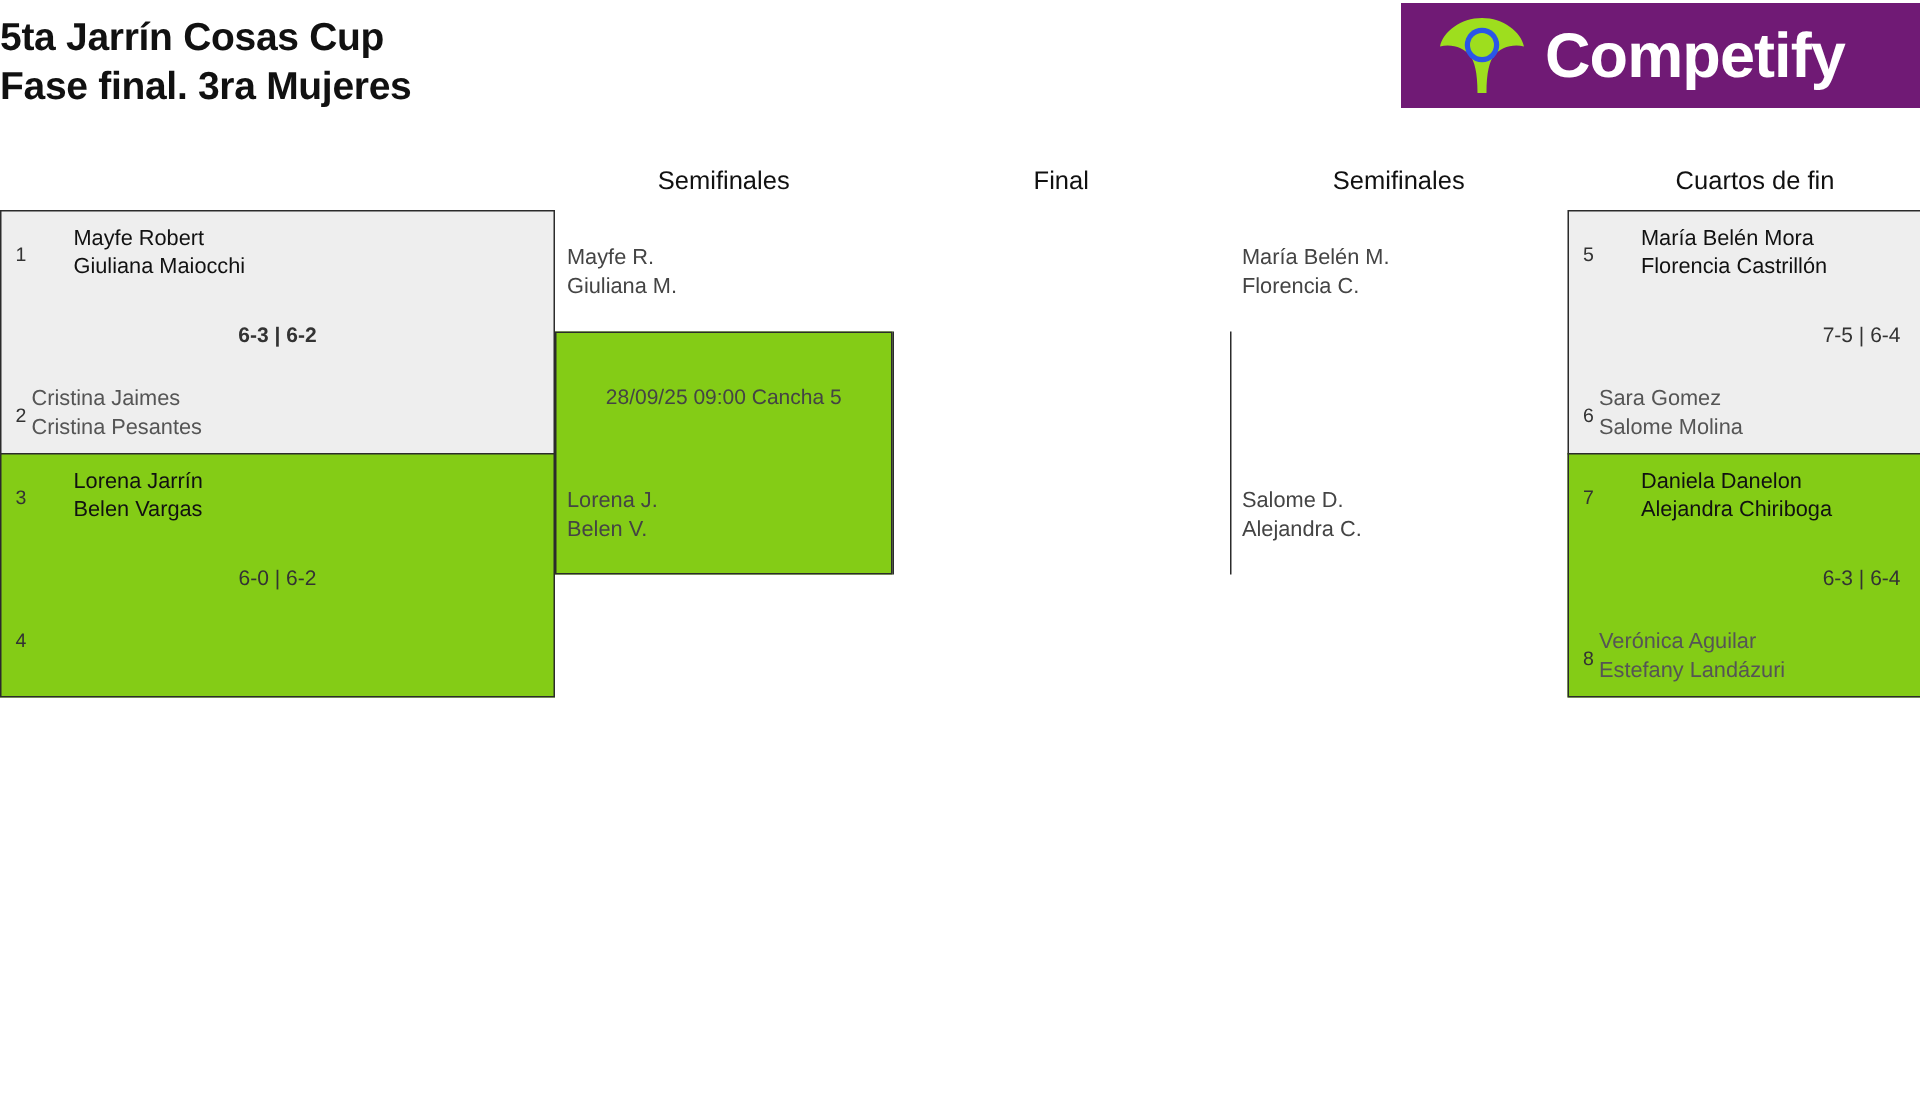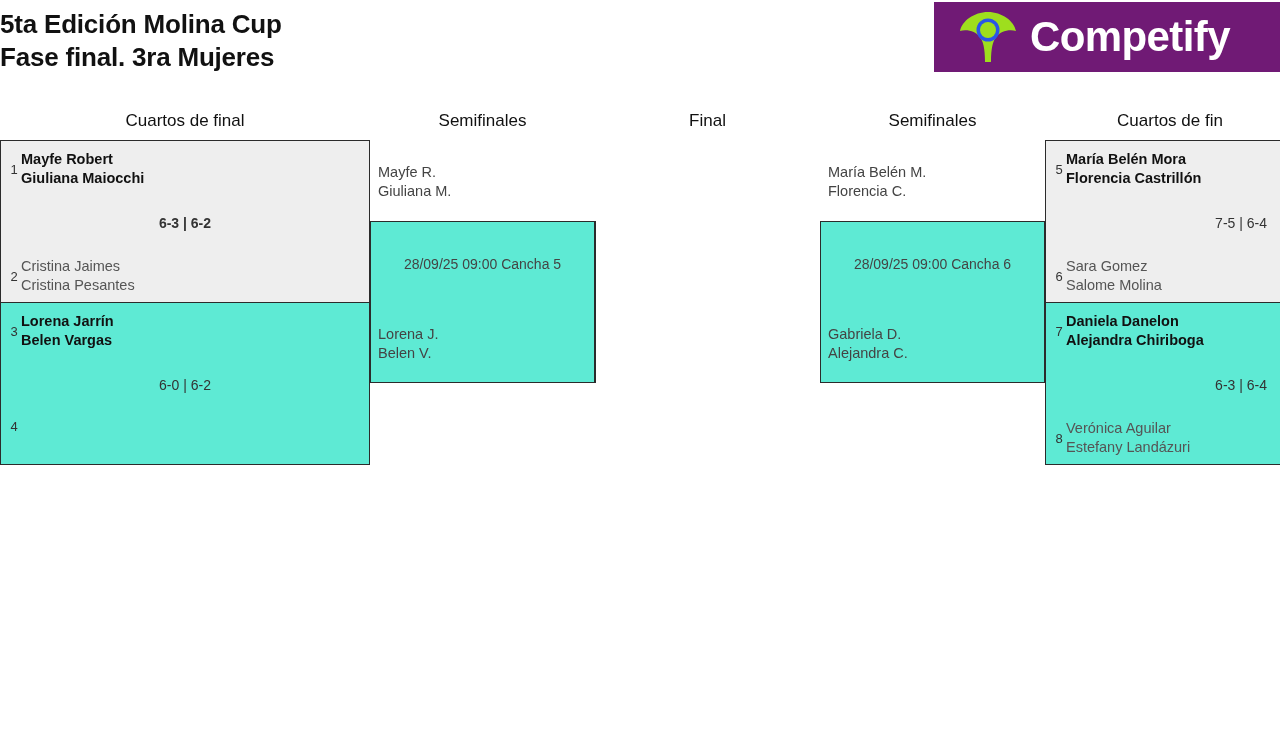--- a/index.html
+++ b/index.html
@@ -70,21 +70,21 @@
     color: #111111;
     text-align: center;
     white-space: nowrap;
     line-height: 21px;
   }
 
   
   .match {
     position: absolute;
     border: 1px solid #2b2b2b;
-    background: #5eead4;
+    background: #84cc16;
   }
   .match.shaded { background: #eeeeee; }
 
   .side {
     position: absolute;
     left: 0;
     right: 0;
     display: flex;
     align-items: center;
   }
@@ -95,21 +95,21 @@
     width: 14px;
     text-align: center;
     flex: 0 0 auto;
   }
 
   .names {
     font-size: 14.5px;
     line-height: 19px;
     white-space: pre-line;
   }
-  .names.winner { font-weight: 700; color: #111111; }
+  .names.winner { font-weight: 400; color: #111111; margin-left: 28px; }
   .names.loser  { font-weight: 400; color: #555555; }
   .names.pending { font-weight: 400; color: #444444; }
   .names.ralign { }
 
   .score {
     position: absolute;
     font-size: 14px;
     color: #333333;
     line-height: 18px;
   }
@@ -126,33 +126,32 @@
     position: absolute;
     background: #2b2b2b;
   }
   .connector.v { width: 1px; }
 </style>
 </head>
 <body>
 
 <div id="root">
 
-  <div class="page-title">5ta Edición Molina Cup
+  <div class="page-title">5ta Jarrín Cosas Cup
 Fase final. 3ra Mujeres</div>
 
   <div class="logo-box">
     <svg class="logo-mark" viewBox="0 0 60 58">
       <path d="M30 4 C16 4 4 13 2 23 C10 21 18 24 22 29 C25 33 27 40 27 54 L33 54 C33 40 35 33 38 29 C42 24 50 21 58 23 C56 13 44 4 30 4 Z" fill="#9ede1e"></path>
       <circle cx="30" cy="22" r="11.5" fill="#2a56e8"></circle>
       <circle cx="30" cy="22" r="8" fill="#9ede1e"></circle>
     </svg>
     <div class="logo-word">Competify</div>
   </div>
 
-  <div class="round-header" style="left:0px;  width:370px;">Cuartos de final</div>
   <div class="round-header" style="left:370px; width:225px;">Semifinales</div>
   <div class="round-header" style="left:595px; width:225px;">Final</div>
   <div class="round-header" style="left:820px; width:225px;">Semifinales</div>
   <div class="round-header" style="left:1045px; width:250px; text-align:center;">Cuartos de fin</div>
 
   <div class="match shaded" style="left:0px; top:140px; width:370px; height:163px;">
     <div class="side" style="top:9px;  left:6px;">
       <span class="seed">1</span>
       <span class="names winner">Mayfe Robert
 Giuliana Maiocchi</span>
@@ -181,26 +180,23 @@
     <div class="matchinfo" style="top:33px; left:0; width:100%; text-align:center;">28/09/25 09:00 Cancha 5</div>
   </div>
   <div class="names pending" style="position:absolute; left:378px; top:325px; width:210px;">Lorena J.
 Belen V.</div>
   <div class="names pending" style="position:absolute; left:378px; top:163px; width:210px;">Mayfe R.
 Giuliana M.</div>
 
   <div class="connector v" style="left:595px; top:221px; height:162px;"></div>
   <div class="connector v" style="left:820px; top:221px; height:162px;"></div>
 
-  <div class="match" style="left:820px; top:221px; width:225px; height:162px;">
-    <div class="matchinfo" style="top:33px; left:0; width:100%; text-align:center;">28/09/25 09:00 Cancha 6</div>
-  </div>
   <div class="names pending ralign" style="position:absolute; left:828px; top:163px; width:210px;">María Belén M.
 Florencia C.</div>
-  <div class="names pending ralign" style="position:absolute; left:828px; top:325px; width:210px;">Gabriela D.
+  <div class="names pending ralign" style="position:absolute; left:828px; top:325px; width:210px;">Salome D.
 Alejandra C.</div>
 
   <div class="match shaded" style="left:1045px; top:140px; width:250px; height:163px;">
     <div class="side" style="top:9px; left:6px;">
       <span class="seed">5</span>
       <span class="names winner">María Belén Mora
 Florencia Castrillón</span>
     </div>
     <div class="score" style="top:73px; left:0; width:221px; text-align:right;">7-5 | 6-4</div>
     <div class="side" style="top:116px; left:6px;">

